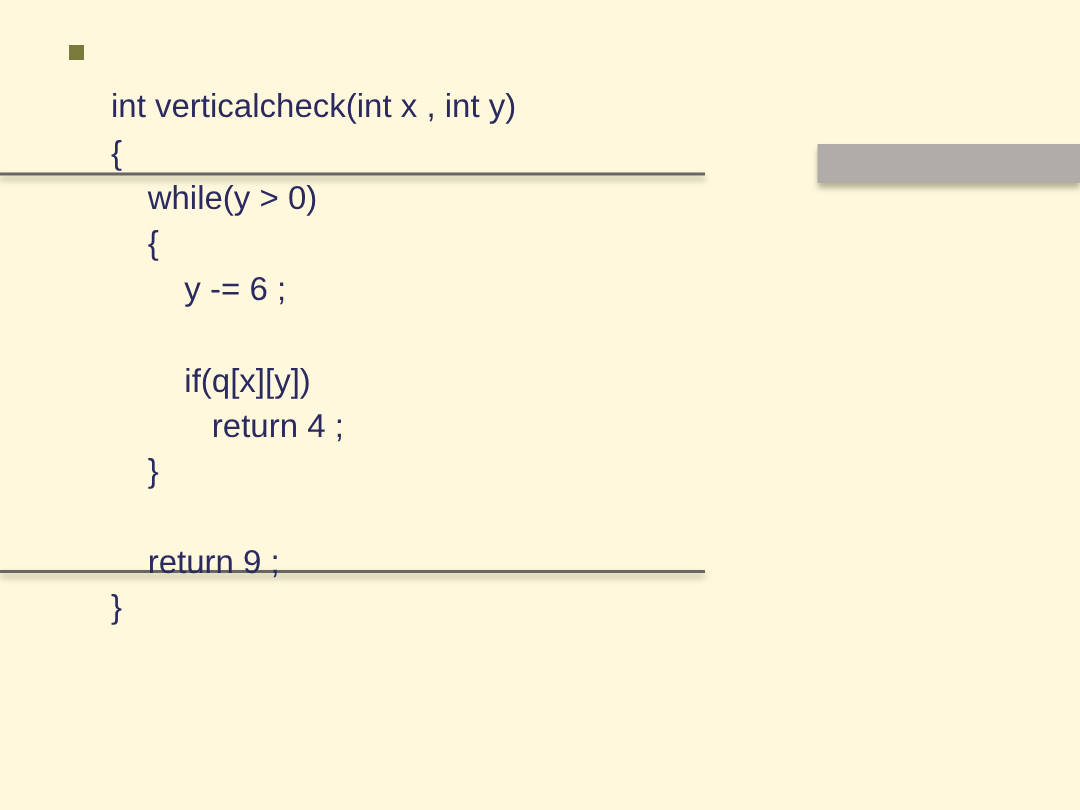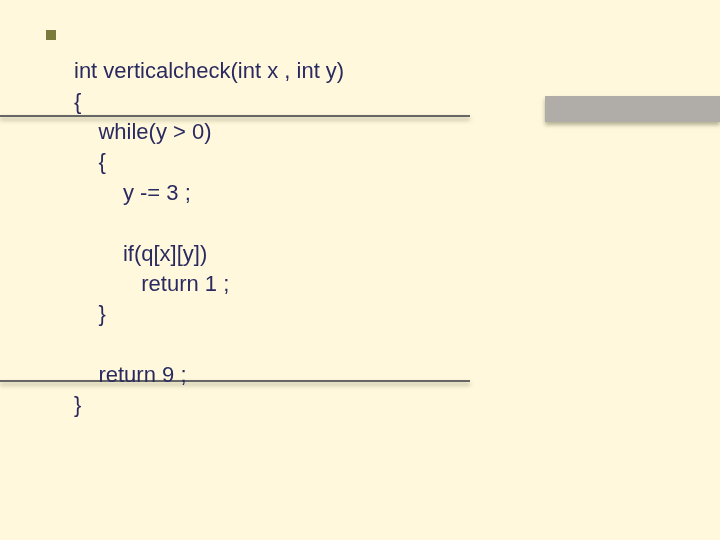--- a/index.html
+++ b/index.html
@@ -76,23 +76,23 @@
   <div class="rule-right"></div>
   <div class="rule-left-2"></div>
 
   <div class="bullet"></div>
 
   <div class="code">
 <span>int verticalcheck(int x , int y)</span>
 <span>{</span>
 <span>    while(y &gt; 0)</span>
 <span>    {</span>
-<span>        y -= 3 ;</span>
+<span>        y -= 6 ;</span>
 <span></span>
 <span>        if(q[x][y])</span>
-<span>           return 1 ;</span>
+<span>           return 4 ;</span>
 <span>    }</span>
 <span></span>
 <span>    return 9 ;</span>
 <span>}</span>
   </div>
 
 </div>
 
 </body></html>

